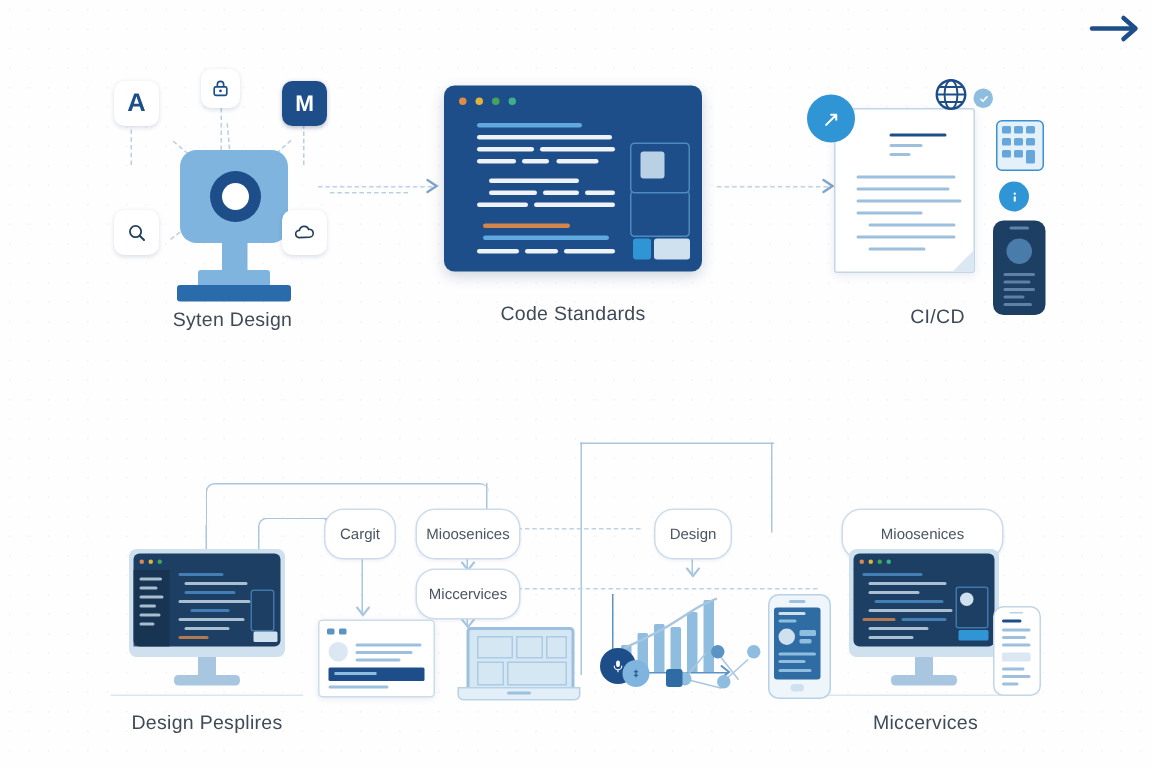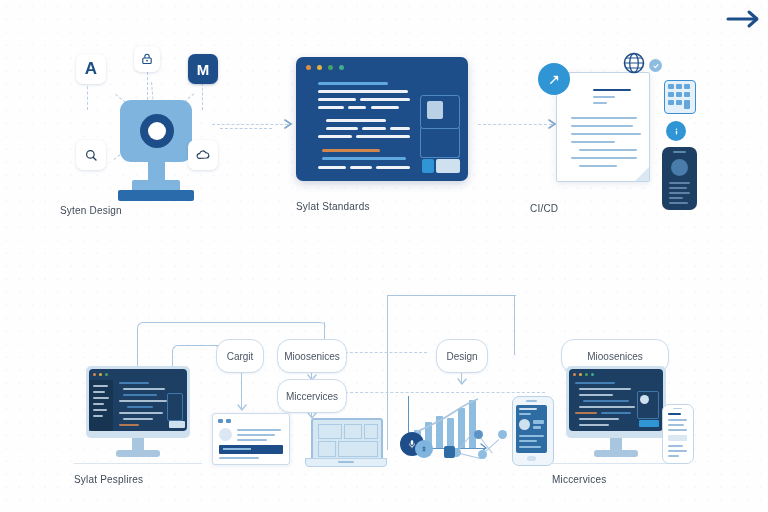--- a/index.html
+++ b/index.html
@@ -12,22 +12,22 @@
   }
   .canvas{position:absolute;inset:0;}
   .bg-dots{
     position:absolute;inset:0;
     background-image:radial-gradient(#f2f4f8 1px, transparent 1px);
     background-size:13px 13px;
     opacity:.8;
   }
   .panel{position:absolute;}
   .cap{
-    position:absolute;width:100%;
-    font-size:10px;color:#3f4a57;letter-spacing:.2px;white-space:nowrap;
+    position:absolute;width:100%;text-align:center;
+    font-size:13px;color:#3f4a57;letter-spacing:.2px;white-space:nowrap;
   }
   
   .topArrow{position:absolute;left:724px;top:6px;width:40px;height:26px;}
   
   .badge{
     position:absolute;border-radius:7px;background:#fff;
     box-shadow:0 1px 3px rgba(40,70,110,.17);
     display:flex;align-items:center;justify-content:center;
     font-weight:bold;color:#1b4f86;
   }
@@ -188,21 +188,21 @@
     <div class="cline" style="left:22px;top:109px;width:28px;"></div>
     <div class="cline" style="left:54px;top:109px;width:22px;"></div>
     <div class="cline" style="left:80px;top:109px;width:34px;"></div>
 
     <div class="cbox" style="left:124px;top:38px;width:38px;height:32px;"></div>
     <div style="position:absolute;left:131px;top:44px;width:16px;height:18px;background:#d6e7f4;border-radius:2px;opacity:.85;"></div>
     <div class="cbox" style="left:124px;top:70px;width:38px;height:30px;border-top:none;"></div>
     <div style="position:absolute;left:126px;top:102px;width:12px;height:14px;background:#2f95d5;border-radius:2px;"></div>
     <div style="position:absolute;left:140px;top:102px;width:24px;height:14px;background:#cfe0ee;border-radius:2px;"></div>
   </div>
-  <div class="cap" style="left:296px;top:201px;width:172px;">Sylat Standards</div>
+  <div class="cap" style="left:296px;top:201px;width:172px;">Code Standards</div>
 
   <div class="dashline" style="left:478px;top:124px;width:74px;"></div>
   <svg style="position:absolute;left:548px;top:118px;" width="12" height="12">
     <path d="M1 2 L7 6 L1 10" fill="none" stroke="#7fa6c9" stroke-width="1.6" stroke-linecap="round"></path>
   </svg>
 
   <div class="panel" style="left:530px;top:45px;width:190px;height:185px;">
 
     <div style="position:absolute;left:26px;top:27px;width:92px;height:108px;background:#fff;
                 border:1px solid #c3d6e8;border-radius:2px;box-shadow:0 2px 6px rgba(40,70,110,.1);">
@@ -343,21 +343,21 @@
       <div class="mline" style="left:30px;top:43px;width:44px;"></div>
       <div class="mline" style="left:34px;top:49px;width:30px;"></div>
       <div class="mline o" style="left:30px;top:55px;width:20px;"></div>
       <div style="position:absolute;left:78px;top:24px;width:14px;height:26px;border:1px solid #4e90c9;border-radius:2px;opacity:.7;"></div>
       <div style="position:absolute;left:80px;top:52px;width:16px;height:7px;background:#cfe0ee;border-radius:1px;"></div>
     </div>
     <div class="mstand" style="left:46px;top:72px;width:12px;height:12px;"></div>
     <div class="mbase" style="left:30px;top:84px;width:44px;height:7px;"></div>
   </div>
   <div class="ground" style="left:74px;top:463px;width:128px;"></div>
-  <div class="cap" style="left:74px;top:474px;width:128px;">Sylat Pesplires</div>
+  <div class="cap" style="left:74px;top:474px;width:128px;">Design Pesplires</div>
 
   <div class="card" style="left:212px;top:413px;width:76px;height:50px;">
     <div style="position:absolute;left:5px;top:5px;width:5px;height:4px;border-radius:1px;background:#5b93c4;"></div>
     <div style="position:absolute;left:13px;top:5px;width:5px;height:4px;border-radius:1px;background:#5b93c4;"></div>
     <div style="position:absolute;left:6px;top:14px;width:13px;height:13px;border-radius:50%;background:#dbe8f4;"></div>
     <div class="dline" style="left:24px;top:15px;width:44px;"></div>
     <div class="dline" style="left:24px;top:20px;width:38px;"></div>
     <div class="dline" style="left:24px;top:25px;width:30px;"></div>
     <div style="position:absolute;left:6px;top:31px;width:64px;height:9px;background:#1d4e89;border-radius:1px;">
       <div style="position:absolute;left:4px;top:3px;width:28px;height:1.5px;background:#8fbde0;"></div>

